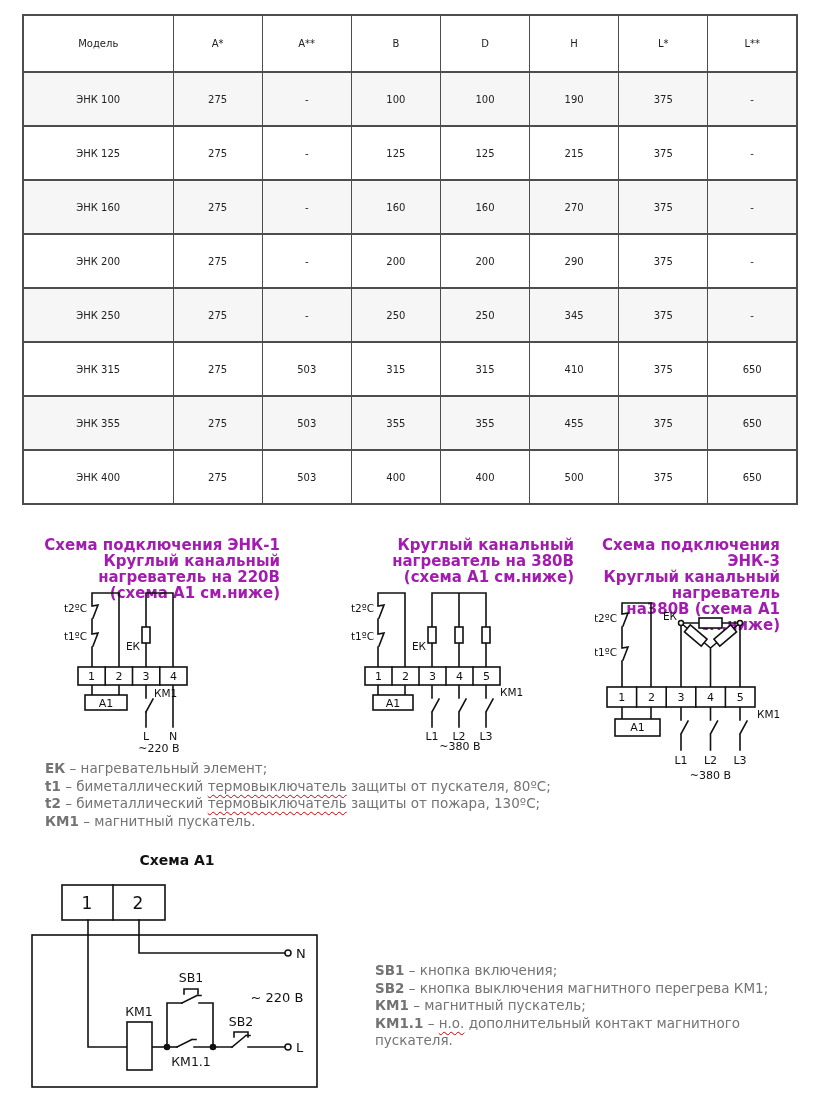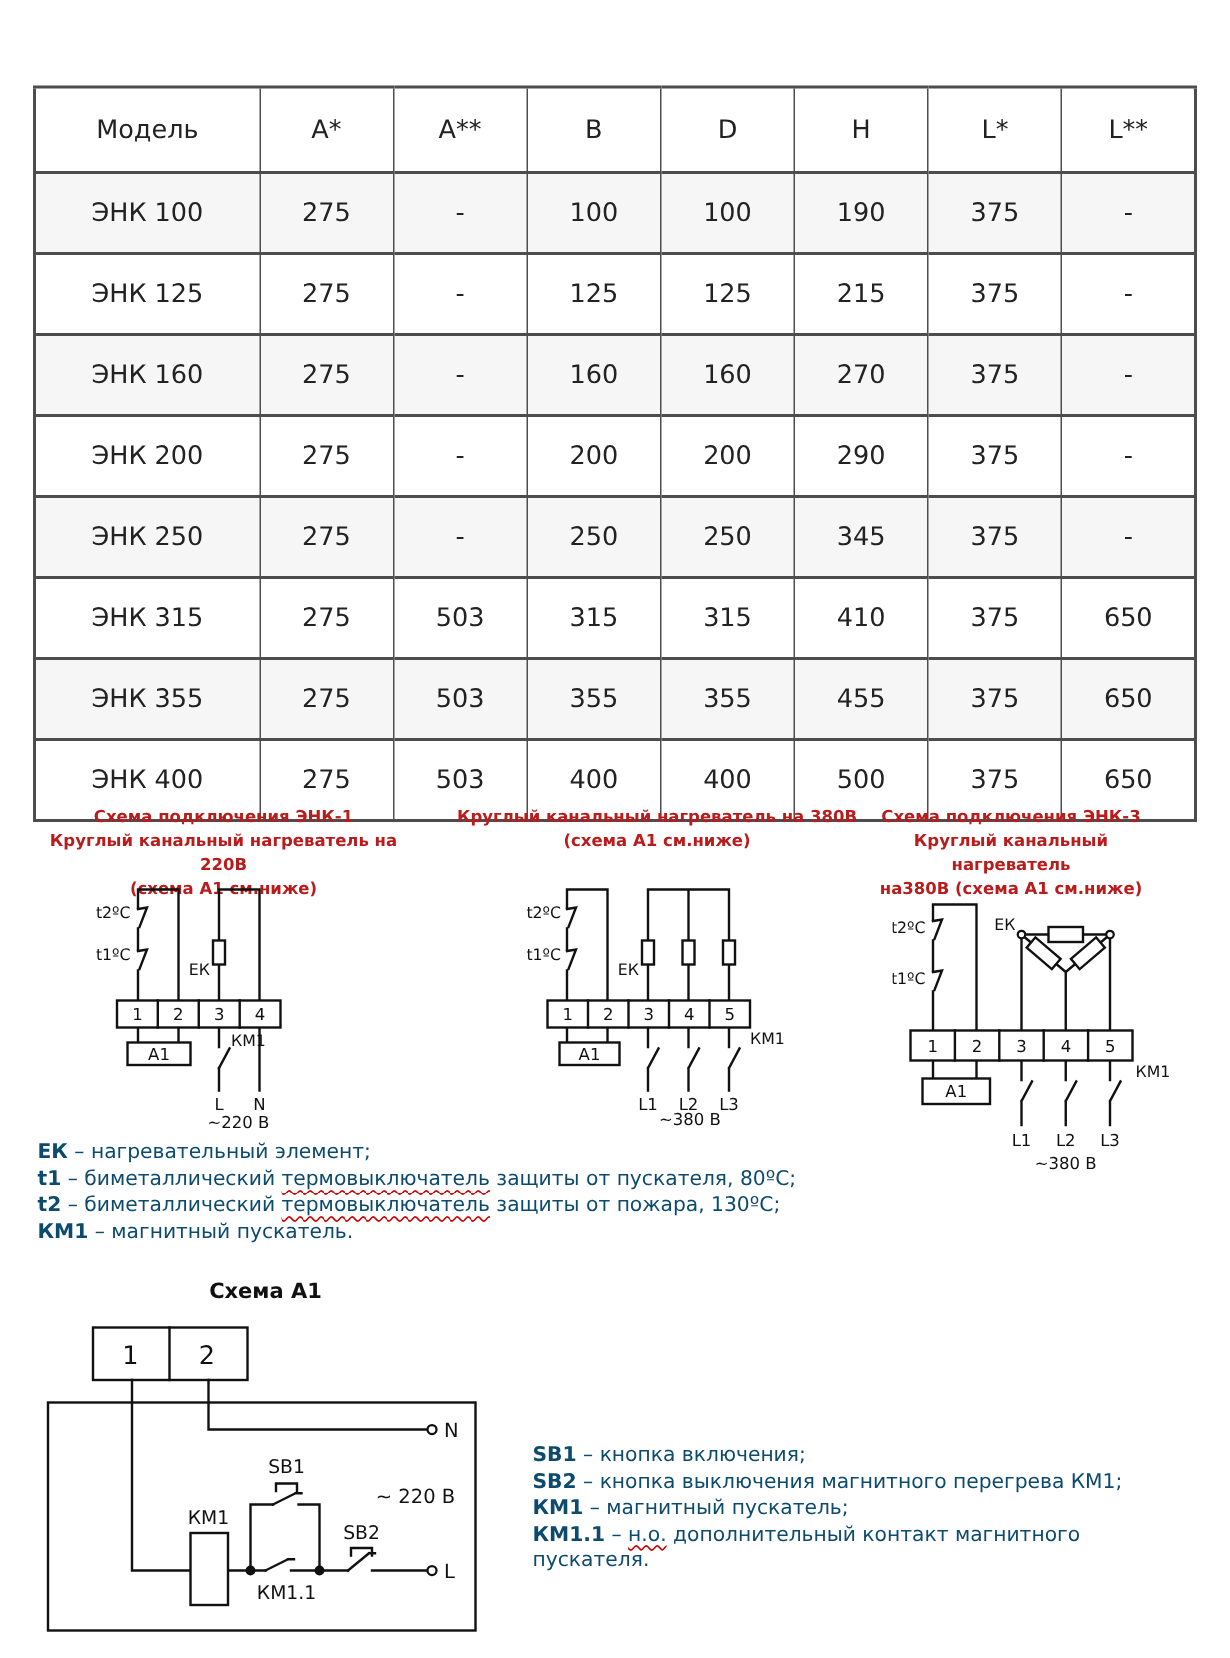--- a/index.html
+++ b/index.html
@@ -2,45 +2,45 @@
 <html><head>
 <meta charset="utf-8">
 <style>
   html,body{margin:0;padding:0;background:#ffffff;}
   .page{position:relative;width:820px;height:1105px;background:#fff;overflow:hidden;
         font-family:"DejaVu Sans","Liberation Sans",sans-serif;color:#1a1a1a;}
   .abs{position:absolute;}
 
   
   table.dims{border-collapse:collapse;table-layout:fixed;width:776px;
-             font-size:17px;color:#222;margin-top:43px;}
+             font-size:10px;color:#222;}
   table.dims col.c-model{width:150px;}
   table.dims th,table.dims td{border-left:1px solid #4d4d4d;border-top:2px solid #4d4d4d;
              text-align:center;vertical-align:middle;font-weight:normal;
              height:52px;padding:0;}
   table.dims{border:2px solid #4d4d4d;}
   table.dims thead th{height:55px;background:#fff;}
   table.dims tbody tr:nth-child(odd){background:#f6f6f6;}
 
   
-  .dtitle{position:absolute;text-align:center;font-weight:bold;font-size:11px;
-          line-height:16px;color:#b91c1c;}
+  .dtitle{position:absolute;text-align:right;font-weight:bold;font-size:15px;
+          line-height:16px;color:#a21caf;}
 
   
   svg text{font-family:"DejaVu Sans","Liberation Sans",sans-serif;fill:#111;}
   .wire{stroke:#111;stroke-width:1.6;fill:none;stroke-linecap:square;}
   .box{fill:#fff;stroke:#111;stroke-width:1.6;}
   .dot{fill:#111;stroke:none;}
   .oc{fill:#fff;stroke:#111;stroke-width:1.5;}
   .t10{font-size:10.5px;} .t11{font-size:11px;} .t12{font-size:12.5px;}
   .t13{font-size:13px;} .t14{font-size:14px;font-weight:bold;} .t17{font-size:17px;}
   .mid{text-anchor:middle;} .end{text-anchor:end;}
 
   
-  .legend{position:absolute;font-size:13.5px;line-height:17.5px;color:#0c4a6e;}
+  .legend{position:absolute;font-size:13.5px;line-height:17.5px;color:#737373;margin-left:20px;}
   .legend b{font-weight:bold;}
   .wavy{text-decoration:underline;text-decoration-style:wavy;
         text-decoration-color:#cc0000;text-decoration-thickness:1px;
         text-underline-offset:3px;}
 </style>
 </head>
 <body>
 
 <div class="page">
 

